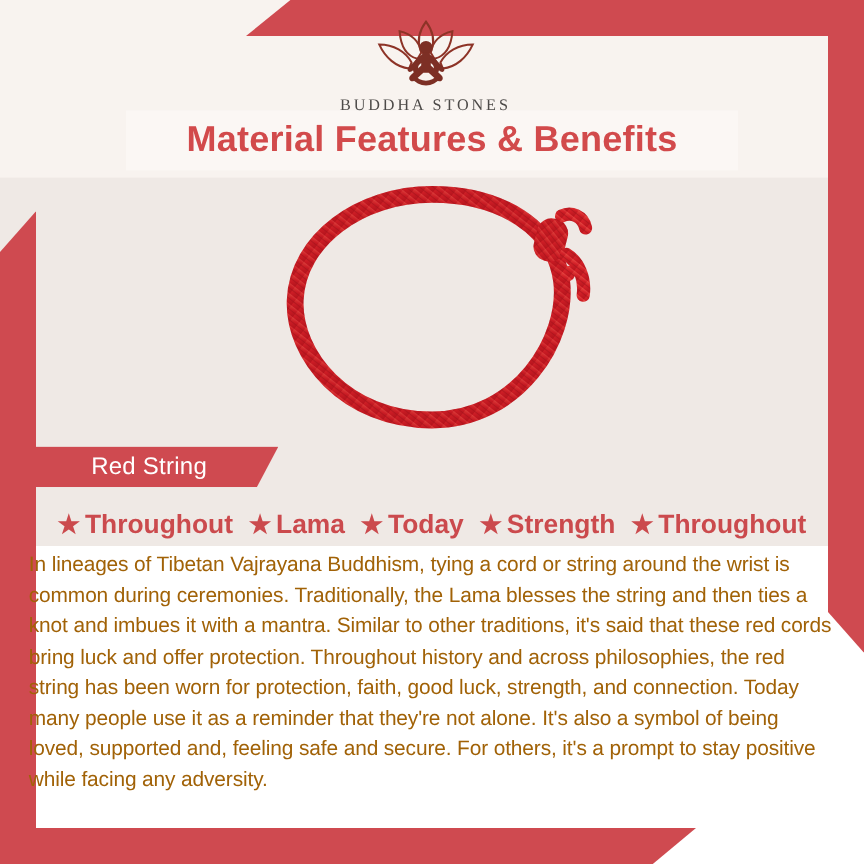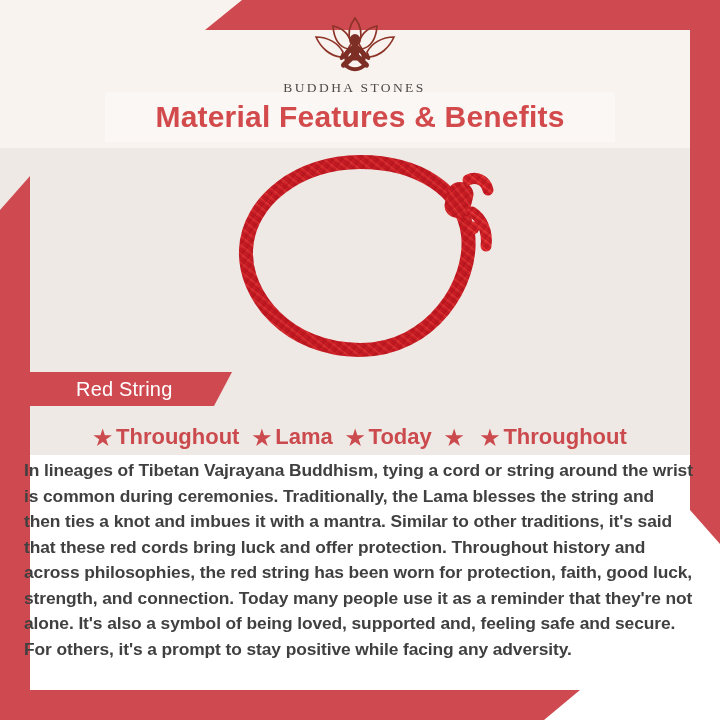--- a/index.html
+++ b/index.html
@@ -95,23 +95,23 @@
     z-index:6;
   }
   .feat { display:flex; align-items:center; color:#cb4a4d; font-size:22px; font-weight:bold; white-space:nowrap; }
   .feat + .feat { margin-left:13px; }
   .feat .star { font-size:21px; margin-right:4px; line-height:1; }
 
   
   .body-copy {
     position:absolute; left:24px; top:458px; width:670px;
     font-size:17.4px;
-    font-weight:bold;
+    font-weight:normal;
     line-height:25.5px;
-    color:#404040;
+    color:#a16207;
     text-align:left;
     z-index:6;
     letter-spacing:-0.1px;
   }
 </style>
 </head>
 <body>
 
 <div id="page">
 
@@ -194,20 +194,21 @@
     <div class="feat">
       <span class="star">★</span>
       <span>Lama</span>
     </div>
     <div class="feat">
       <span class="star">★</span>
       <span>Today</span>
     </div>
     <div class="feat">
       <span class="star">★</span>
+      <span>Strength</span>
     </div>
     <div class="feat">
       <span class="star">★</span>
       <span>Throughout</span>
     </div>
   </div>
 
   <p class="body-copy">In lineages of Tibetan Vajrayana Buddhism, tying a cord or string around the wrist is common during ceremonies. Traditionally, the Lama blesses the string and then ties a knot and imbues it with a mantra. Similar to other traditions, it's said that these red cords bring luck and offer protection. Throughout history and across philosophies, the red string has been worn for protection, faith, good luck, strength, and connection. Today many people use it as a reminder that they're not alone. It's also a symbol of being loved, supported and, feeling safe and secure. For others, it's a prompt to stay positive while facing any adversity.</p>
 
 </div>

